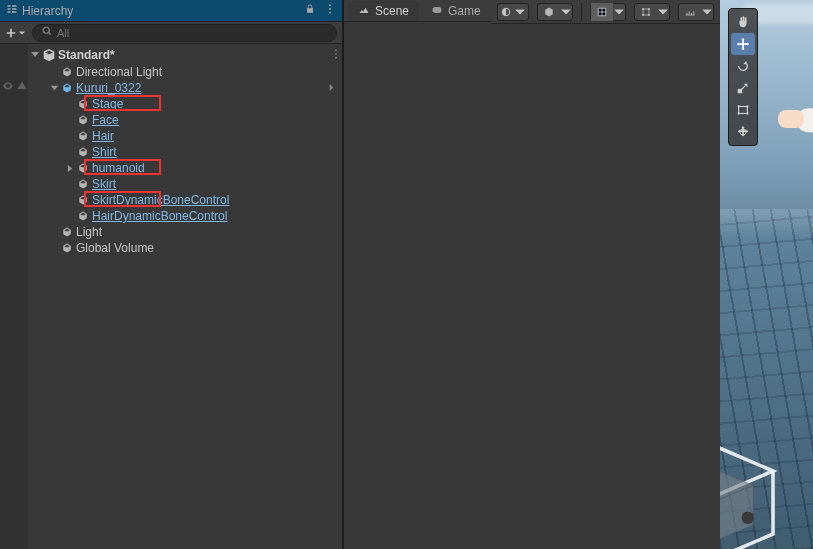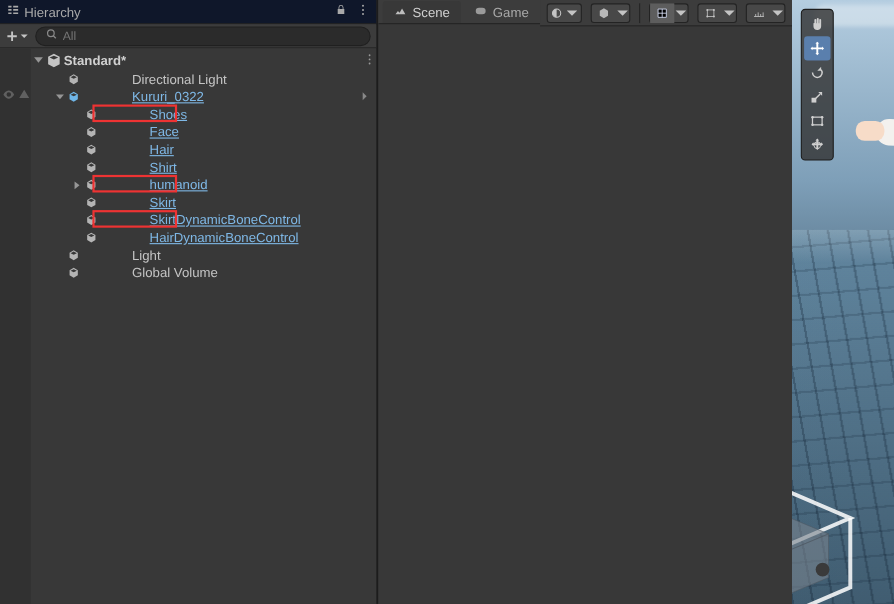--- a/index.html
+++ b/index.html
@@ -1,21 +1,21 @@
 <!DOCTYPE html>
 <html><head>
 <meta charset="utf-8">
 <style>
   * { box-sizing: border-box; margin: 0; padding: 0; }
   html, body { width: 813px; height: 549px; overflow: hidden; font-family: Arial, sans-serif; }
   body { background: #383838; color: #c4c4c4; font-size: 12px; display: flex; }
 
   
   .hierarchy-panel { width: 344px; height: 100%; background: #383838; border-right: 2px solid #1c1c1c; display: flex; flex-direction: column; }
-  .panel-header { height: 22px; background: #0f172a; border-bottom: 1px solid #232323; display: flex; align-items: center; padding: 0 6px; color: #a9a9a9; }
+  .panel-header { height: 22px; background: #0c4a6e; border-bottom: 1px solid #232323; display: flex; align-items: center; padding: 0 6px; color: #a9a9a9; }
   .panel-header .title { display: flex; align-items: center; gap: 4px; flex: 1; }
   .panel-header .right { display: flex; align-items: center; gap: 8px; }
   .panel-header svg { width: 12px; height: 12px; }
   .hier-toolbar { height: 22px; background: #3c3c3c; border-bottom: 1px solid #232323; display: flex; align-items: center; padding: 0 5px; gap: 6px; }
   .hier-toolbar .add { display: flex; align-items: center; gap: 1px; color: #c4c4c4; cursor: pointer; }
   .hier-toolbar .search { flex: 1; display: flex; align-items: center; background: #2b2b2b; border-radius: 10px; height: 18px; padding: 0 8px; border: 1px solid #202020; }
   .hier-toolbar .search input { background: transparent; border: none; color: #c4c4c4; font-size: 11px; width: 100%; outline: none; }
   .hier-toolbar .search svg { width: 12px; height: 12px; margin-right: 4px; }
 
   .tree-area { flex: 1; overflow: auto; position: relative; background: #383838; }
@@ -25,21 +25,21 @@
   .scene-row { display: flex; align-items: center; height: 18px; padding-left: 0px; color: #c4c4c4; }
   .scene-row .fold { width: 14px; display: flex; justify-content: center; }
   .scene-row .lbl { font-weight: bold; color: #d0d0d0; }
   .scene-row .spacer { flex: 1; }
   .scene-row svg.scene-icon { width: 14px; height: 14px; margin-right: 2px; }
 
   .go-row { display: flex; align-items: center; height: 16px; color: #c4c4c4; position: relative; }
   .go-row .indent { display: inline-block; }
   .go-row .fold { width: 12px; display: flex; justify-content: center; align-items: center; }
   .go-row .icon { width: 14px; display: flex; justify-content: center; align-items: center; margin-right: 2px; }
-  .go-row .lbl { white-space: nowrap; margin-left: 44px; }
+  .go-row .lbl { white-space: nowrap; }
   .go-row.prefab .lbl { color: #7fb8e6; text-decoration: underline; }
   .go-row .chev { margin-left: auto; margin-right: 6px; color: #888; }
   .red-box { position: absolute; border: 2px solid #e33; pointer-events: none; }
   .red-box.body  { left: 56px; top: 51px; width: 77px; height: 16px; }
   .red-box.shirt { left: 56px; top: 115px; width: 77px; height: 16px; }
   .red-box.skirt { left: 56px; top: 147px; width: 77px; height: 16px; }
 
   .vis-icons { position: absolute; left: 2px; top: 36px; display: flex; gap: 2px; }
   .vis-icons svg { width: 12px; height: 12px; opacity: .55; }
 
@@ -220,21 +220,21 @@
               </svg></span>
           </div>
           <div class="go-row prefab">
             <span class="indent" style="width:36px"></span>
             <span class="fold"></span>
             <span class="icon">
               <svg width="12" height="12" viewBox="0 0 16 16">
                 <path fill="#b4b4b4" d="M8 2l5 3v6l-5 3-5-3V5l5-3zm0 1.6L4.2 5.5 8 7.4l3.8-1.9L8 3.6z"></path>
               </svg>
             </span>
-            <span class="lbl">Shoes</span>
+            <span class="lbl">Stage</span>
           </div>
           <div class="go-row prefab">
             <span class="indent" style="width:36px"></span>
             <span class="fold"></span>
             <span class="icon">
               <svg width="12" height="12" viewBox="0 0 16 16">
                 <path fill="#b4b4b4" d="M8 2l5 3v6l-5 3-5-3V5l5-3zm0 1.6L4.2 5.5 8 7.4l3.8-1.9L8 3.6z"></path>
               </svg>
             </span>
             <span class="lbl">Face</span>

